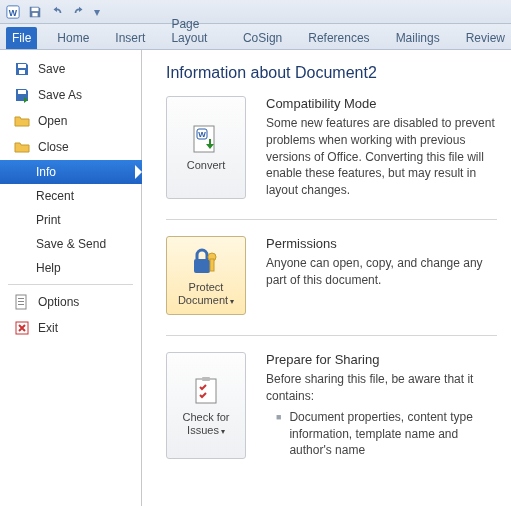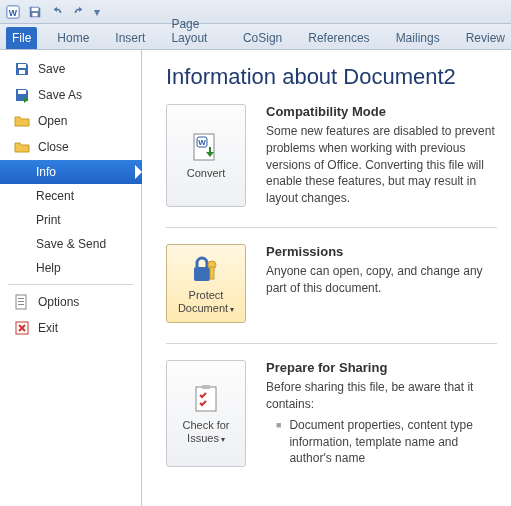--- a/index.html
+++ b/index.html
@@ -18,30 +18,30 @@
 .sidebar { width: 142px; border-right: 1px solid #c7c7c7; padding-top: 6px; }
 .sb-item { display: flex; align-items: center; gap: 8px; padding: 5px 14px; color: #333; font-size: 12px; cursor: default; }
 .sb-item.noicon { padding-left: 36px; }
 .sb-sep { height: 1px; background: #d6d6d6; margin: 4px 8px; }
 .sb-item.active { background: linear-gradient(#2f7fe0,#1f62c4); color: #fff; position: relative; margin-right: -1px; }
 .sb-item.active::after { content:""; position:absolute; right:-7px; top:50%; transform:translateY(-50%); border:7px solid transparent; border-left-color:#fff; }
 .sb-item .ic { width: 16px; height: 16px; display: inline-flex; align-items: center; justify-content: center; }
 .sb-item .ic svg { width: 16px; height: 16px; }
 
 .content { flex: 1; padding: 14px 14px 10px 24px; overflow: hidden; color: #444; }
-.content h1 { color: #1f3b6e; font-weight: normal; font-size: 22px; margin-bottom: 14px; }
+.content h1 { color: #1f3b6e; font-weight: normal; font-size: 16px; margin-bottom: 14px; }
 .section { display: flex; gap: 20px; padding-bottom: 14px; }
 .sep { height:1px; background:#d6d6d6; margin:6px 0 16px; }
 .bigbtn { width: 80px; display:flex; flex-direction:column; align-items:center; justify-content:center; padding:8px 4px; border:1px solid #c7b481; border-radius:3px; background:linear-gradient(#fff7e0,#ffe9b2); font-size:11px; color:#444; text-align:center; gap:4px; cursor:default; }
 .bigbtn.plain { border-color:#c7cbd1; background:linear-gradient(#fdfdfd,#eef0f3); }
 .bigbtn .ic { width:32px; height:32px; display:flex; align-items:center; justify-content:center; }
 .bigbtn .ic svg { width:32px; height:32px; }
 .bigbtn .lbl { line-height:1.15; }
 .desc { flex:1; font-size:12px; }
-.desc h3 { font-size:13px; font-weight:bold; color:#333; margin-bottom:4px; }
+.desc h3 { font-size:13px; font-weight:normal; color:#333; margin-bottom:4px; }
 .desc p { line-height:1.4; }
 ul.bullets { list-style:none; margin-top:4px; }
 ul.bullets li { display:flex; gap:8px; line-height:1.4;justify-content:center; }
 ul.bullets li::before { content:"■"; color:#9aa3ad; font-size:9px; padding-left:10px; padding-top:2px; }
 .drop { font-size:8px; margin-left:2px; }
 </style>
 </head>
 <body>
 
 <div class="titlebar">

